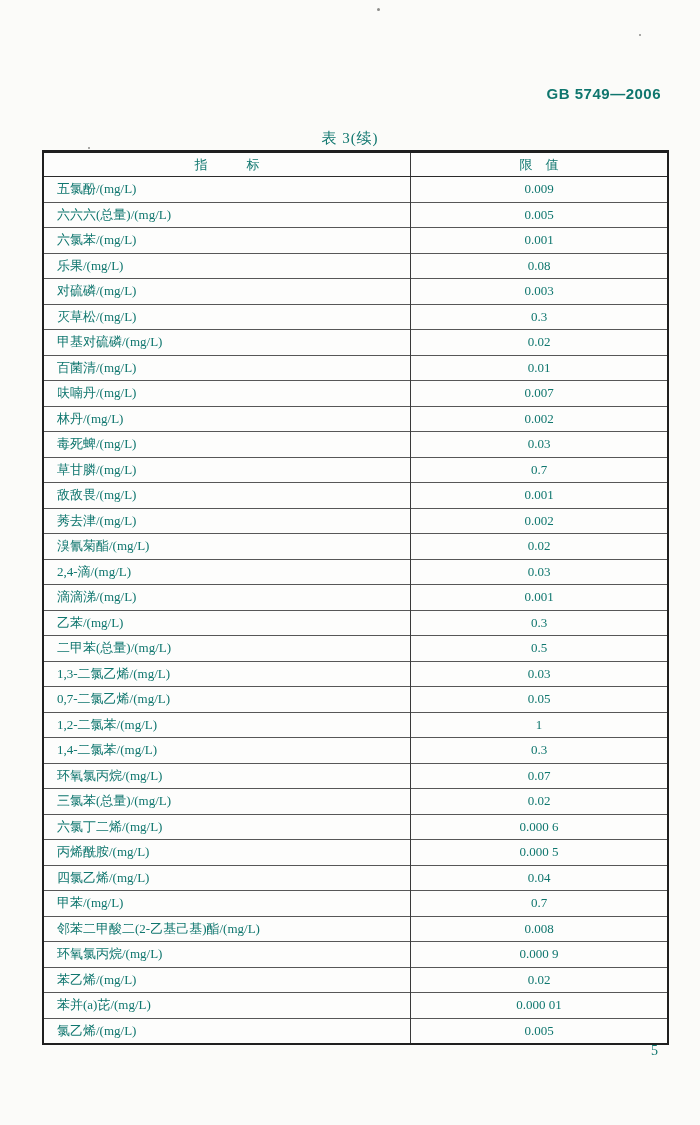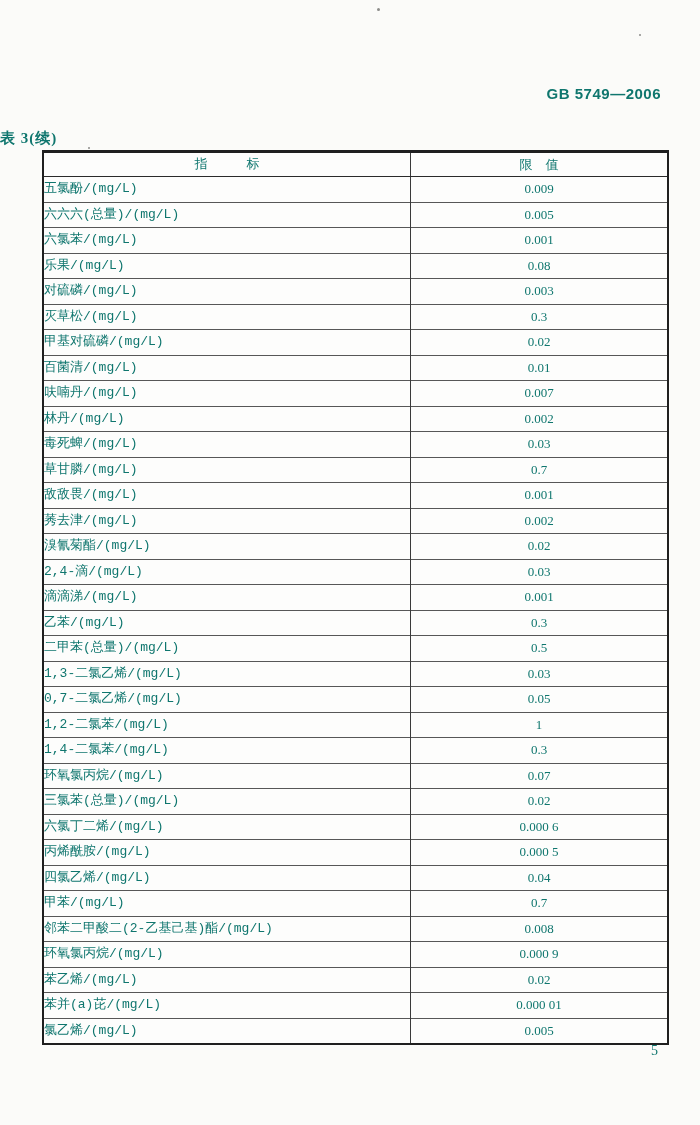--- a/index.html
+++ b/index.html
@@ -24,22 +24,22 @@
     font-family: "Liberation Sans", "DejaVu Sans", sans-serif;
     font-weight: bold;
     font-size: 15px;
     letter-spacing: 0.5px;
   }
   .table-caption {
     position: absolute;
     top: 129px;
     left: 0;
     width: 100%;
-    text-align: left;
-    font-weight: bold;
+    text-align: center;
+    font-weight: normal;
     font-size: 15px;
     letter-spacing: 1px;
   }
   table.limits-table {
     position: absolute;
     top: 150px;
     left: 42px;
     width: 627px;
     border-collapse: collapse;
     table-layout: fixed;
@@ -63,24 +63,24 @@
   .limits-table thead th {
     border-top: none;
     border-bottom: 1.5px solid #2a2a2a;
     height: 23px;
     line-height: 23px;
     text-align: center;
   }
   .col-indicator {
     width: 366px;
     border-right: 1.5px solid #3a3a3a;
-    font-family: Liberation Mono, monospace;
   }
   td.col-indicator {
     text-align: left;
+    padding-left: 13px;
     width: 353px; 
   }
   .col-limit {
     text-align: center;
   }
   .page-number {
     position: absolute;
     top: 1043px;
     right: 42px;
     font-size: 14px;

